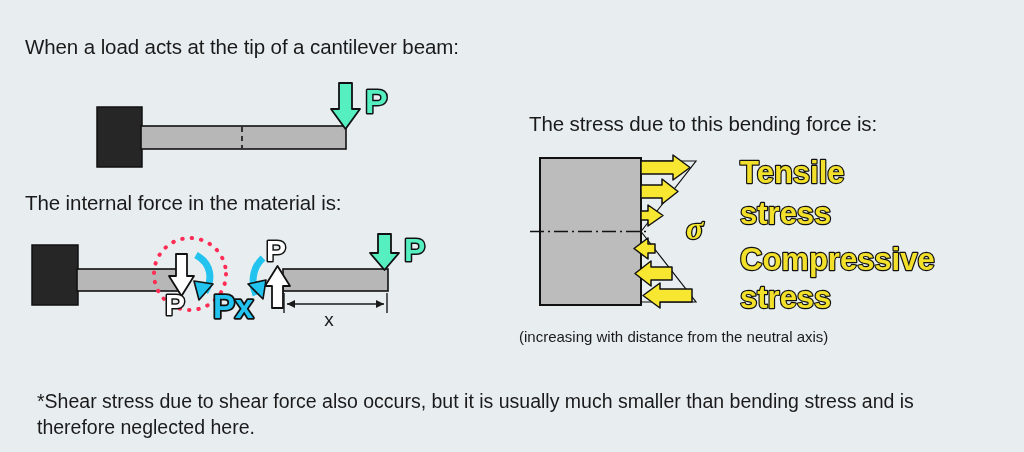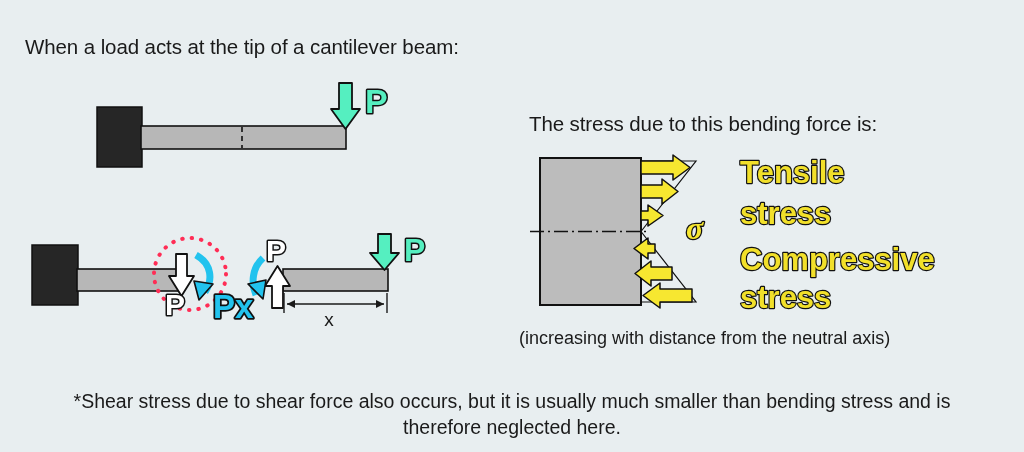--- a/index.html
+++ b/index.html
@@ -6,37 +6,38 @@
   body{
     width:1024px;height:452px;
     background:#e8eef0;
     font-family:"Liberation Sans", sans-serif;
     overflow:hidden;
     position:relative;
   }
   .stage{position:absolute;left:0;top:8px;width:1024px;height:452px;}
   .txt{position:absolute;color:#1a1a1a;white-space:nowrap;}
   .heading{font-size:20.5px;letter-spacing:-0.1px;}
-  .note{font-size:18px;}
+  .note{font-size:15px;}
   .foot{font-size:19.5px;line-height:26px;white-space:normal;}
   svg{position:absolute;left:0;top:0;overflow:visible;}
   .label-outline{
     font-weight:bold;
     paint-order:stroke fill;
     stroke:#111111;
     stroke-linejoin:round;
   }
 </style>
 </head>
 <body>
 
 <div class="stage">
 
   <div class="txt heading" style="left:25px;top:27px;">When a load acts at the tip of a cantilever beam:</div>
 
+  <div class="txt heading" style="left:25px;top:183px;">The internal force in the material is:</div>
 
   <div class="txt heading" style="left:529px;top:104px;">The stress due to this bending force is:</div>
 
   <svg width="1024" height="452">
 
     <rect x="97" y="99" width="45" height="60" fill="#262626" stroke="#111" stroke-width="1.5"></rect>
 
     <rect x="141" y="118" width="205" height="23" fill="#b7b7b7" stroke="#111" stroke-width="1.6"></rect>
 
     <line x1="242" y1="119" x2="242" y2="140" stroke="#111" stroke-width="1.6" stroke-dasharray="5,4"></line>
@@ -104,15 +105,15 @@
     <text x="686" y="231" font-size="32" font-style="italic" font-family="Liberation Serif, serif" class="label-outline" fill="#f7e730" stroke-width="2.6">σ</text>
 
     <text x="740" y="175" font-size="31" font-weight="bold" font-family="Liberation Sans, sans-serif" class="label-outline" fill="#f2e02a" stroke="#9a9a9a" stroke-width="2.4">Tensile</text>
     <text x="740" y="216" font-size="31" font-weight="bold" font-family="Liberation Sans, sans-serif" class="label-outline" fill="#f2e02a" stroke="#9a9a9a" stroke-width="2.4">stress</text>
     <text x="740" y="262" font-size="31" font-weight="bold" font-family="Liberation Sans, sans-serif" class="label-outline" fill="#f2e02a" stroke="#9a9a9a" stroke-width="2.4">Compressive</text>
     <text x="740" y="300" font-size="31" font-weight="bold" font-family="Liberation Sans, sans-serif" class="label-outline" fill="#f2e02a" stroke="#9a9a9a" stroke-width="2.4">stress</text>
   </svg>
 
   <div class="txt note" style="left:519px;top:320px;">(increasing with distance from the neutral axis)</div>
 
-  <div class="txt foot" style="left:37px;top:380px;width:950px;text-align:center;">*Shear stress due to shear force also occurs, but it is usually much smaller than bending stress and is therefore neglected here.</div>
+  <div class="txt foot" style="left:37px;top:380px;width:950px;">*Shear stress due to shear force also occurs, but it is usually much smaller than bending stress and is therefore neglected here.</div>
 
 </div>
 
 </body></html>

